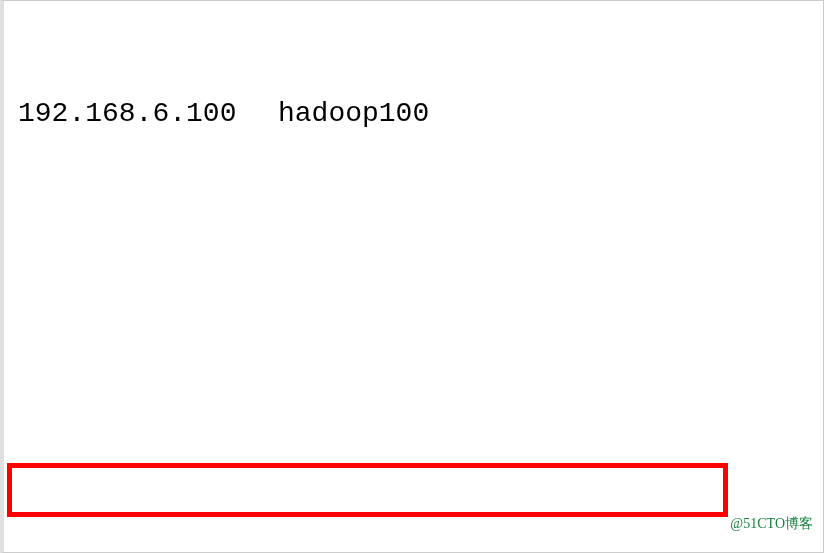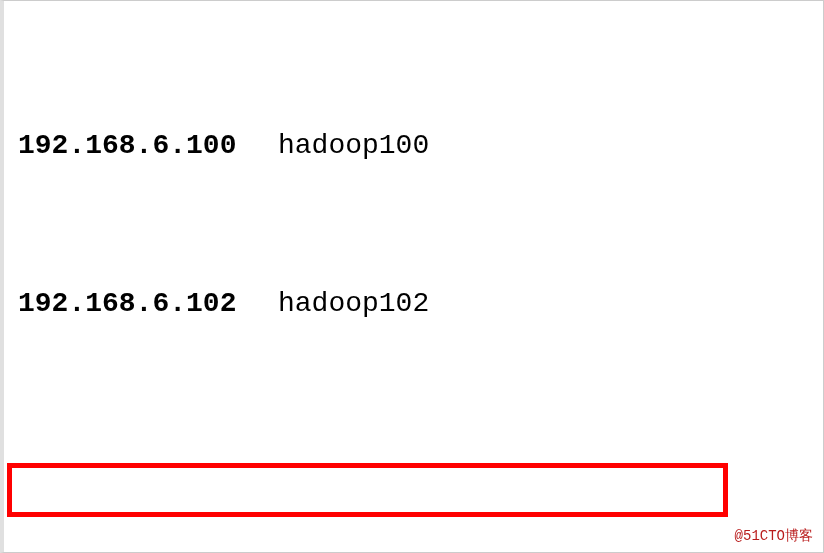--- a/index.html
+++ b/index.html
@@ -22,50 +22,47 @@
     .content {
       padding: 8px 8px 8px 14px;
       white-space: pre;
     }
     .entry {
       display: block;
     }
     .ip {
       display: inline-block;
       width: 260px;
-      font-weight: bold;
     }
     .hostname {
       display: inline-block;
-      margin-top: 32px;
     }
     .highlight-box {
       position: absolute;
       left: 3px;
       right: 95px;
       top: 462px;
       height: 54px;
       border: 5px solid #ff0000;
       pointer-events: none;
     }
     .watermark {
       position: absolute;
-      bottom: 5px;
+      bottom: 18px;
       right: 10px;
-      color: #b91c1c;
-      font-family: Liberation Mono, monospace;
+      color: #15803d;
+      font-family: Liberation Serif, serif;
       font-size: 14px;
     }
   </style>
 </head>
 <body>
 
 <div class="content">
   <div class="entry"><span class="ip">192.168.6.100</span><span class="hostname">hadoop100</span></div>
-  <div class="entry"><span class="ip">192.168.6.102</span><span class="hostname">hadoop102</span></div>
   
   
   
   
   
   
   
 </div>
 
 <div class="highlight-box"></div>

